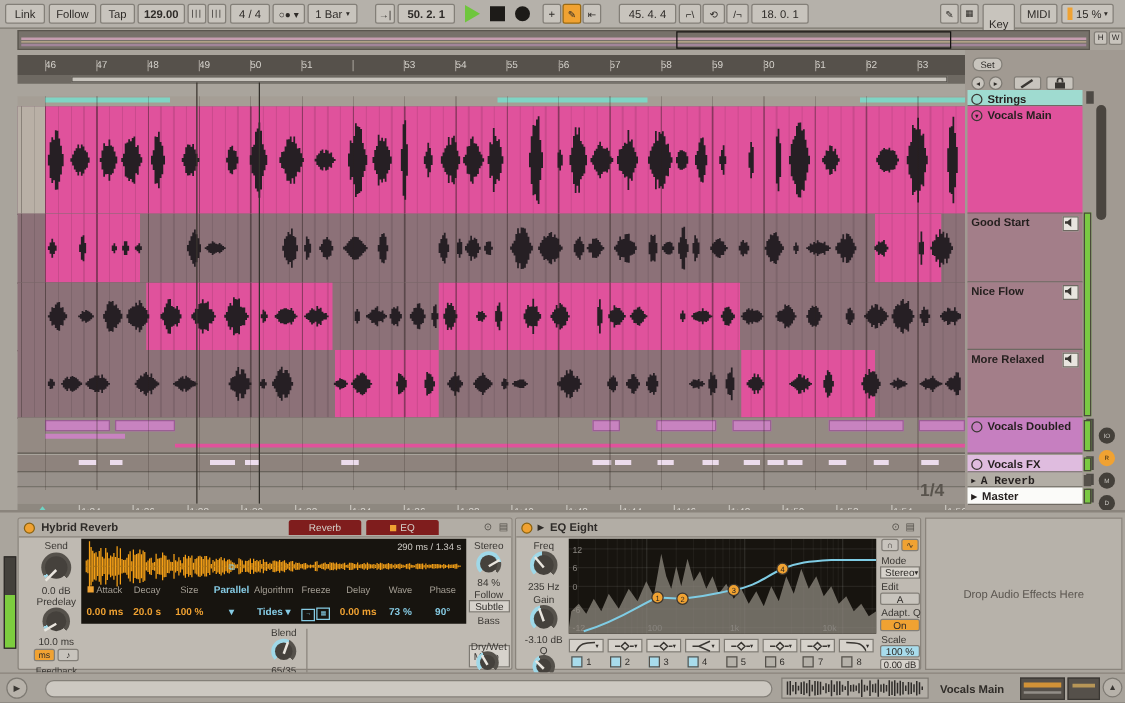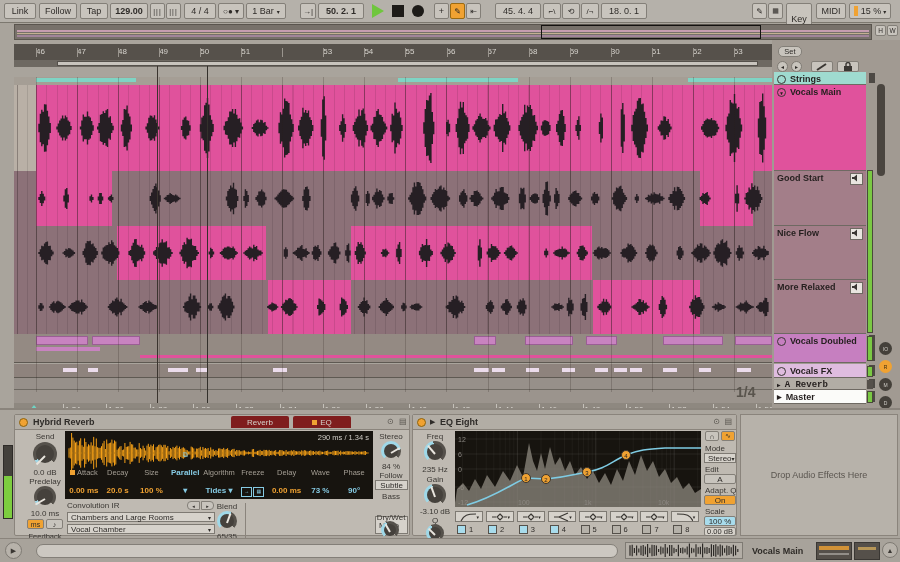--- a/index.html
+++ b/index.html
@@ -408,33 +408,20 @@
             <div><span class="plabel">Wave</span></div>
             <div><span class="pval cyan">73 %</span></div>
           </div>
           <div class="pcell">
             <div><span class="plabel">Phase</span></div>
             <div><span class="pval cyan">90°</span></div>
           </div>
         </div>
     </div>
 
-    <div class="abs" style="left:50px;top:86px;width:152px;height:34px">
-      <span class="lbl" style="left:2px;top:0">Convolution IR</span>
-      <div class="btn" style="left:122px;top:0;width:13px;height:9px;font-size:5px;border-radius:4px 0 0 4px">◂</div>
-      <div class="btn" style="left:136px;top:0;width:13px;height:9px;font-size:5px;border-radius:0 4px 4px 0">▸</div>
-      <div class="dd" style="left:2px;top:11px;width:148px;height:10px">
-          <span>Chambers and Large Rooms</span>
-          <span style="font-size:6px">▾</span>
-        </div>
-      <div class="dd" style="left:2px;top:23px;width:148px;height:10px">
-          <span>Vocal Chamber</span>
-          <span style="font-size:6px">▾</span>
-        </div>
-    </div>
 
     <div class="lbl" style="left:196px;top:87px;width:32px;text-align:center">Blend</div>
     <div class="knob" style="left:202px;top:96px;width:20px;height:20px;--arc:.45turn;--rot:20deg">
         <div class="nd"></div>
       </div>
     <div class="lbl" style="left:196px;top:117px;width:32px;text-align:center">65/35</div>
     <div class="abs" style="left:230px;top:88px;width:1px;height:46px;background:#8a847c"></div>
     <div id="hrKnobs"></div>
 
     <div class="lbl" style="left:358px;top:17px;width:36px;text-align:center">Stereo</div>

